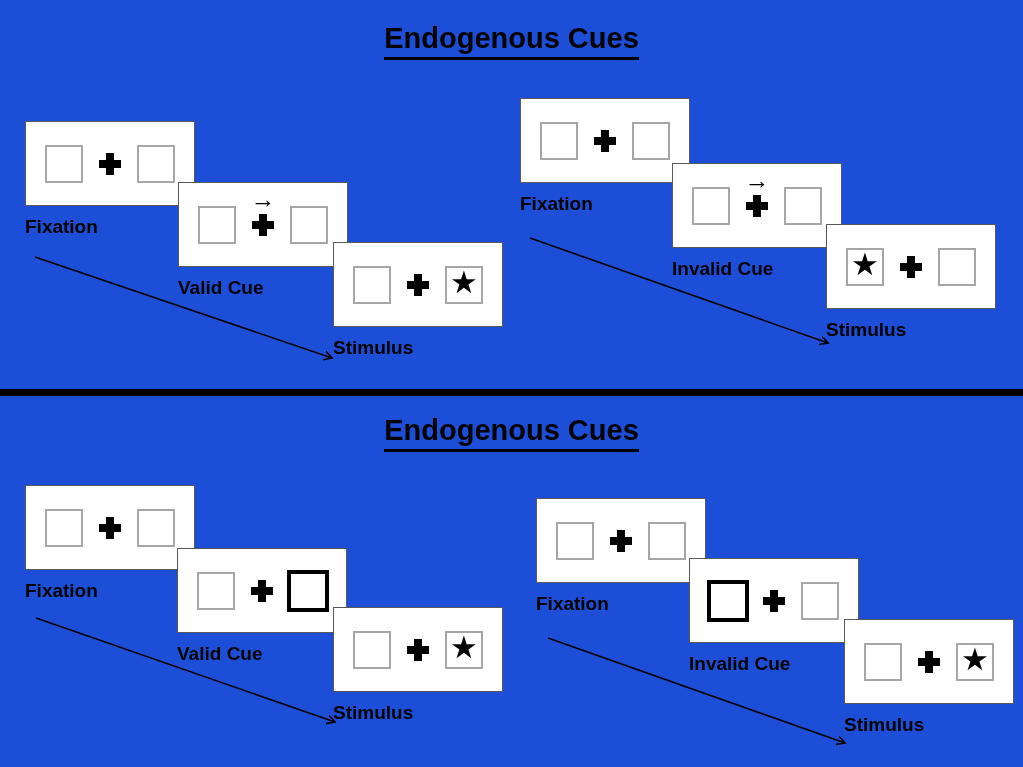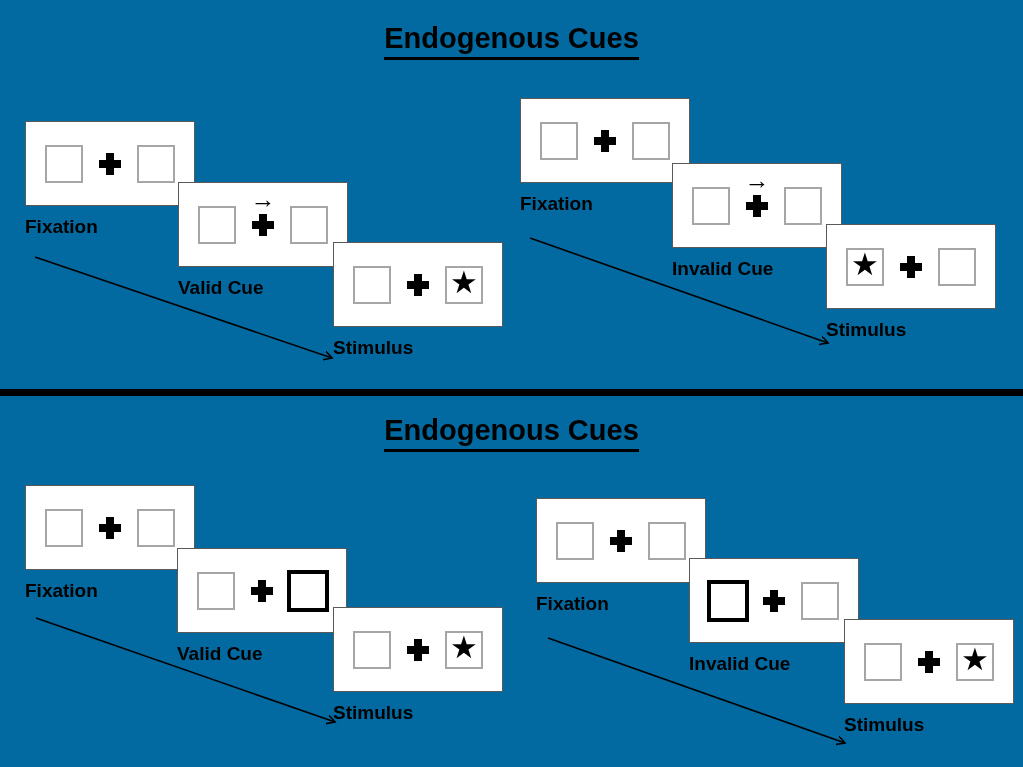--- a/index.html
+++ b/index.html
@@ -1,17 +1,17 @@
 <!DOCTYPE html>
 <html><head>
 <meta charset="utf-8">
 <style>
   html,body{margin:0;padding:0;background:#ffffff;}
   .stage{
-    position:relative;width:1023px;height:767px;background:#0369a1;overflow:hidden;
+    position:relative;width:1023px;height:767px;background:#1d4ed8;overflow:hidden;
     font-family:"Liberation Sans",sans-serif;color:#000;
   }
   .section-title{position:absolute;left:0;width:100%;text-align:center;z-index:5;}
   .section-title .title-text{
     display:inline-block;font-size:29px;font-weight:bold;
     border-bottom:3px solid #000;padding-bottom:2px;letter-spacing:0px;
   }
   #title-endogenous{top:22px;}
   #title-exogenous{top:414px;}
   .divider{position:absolute;left:0;top:389px;width:1023px;height:7px;background:#000;z-index:5;}

